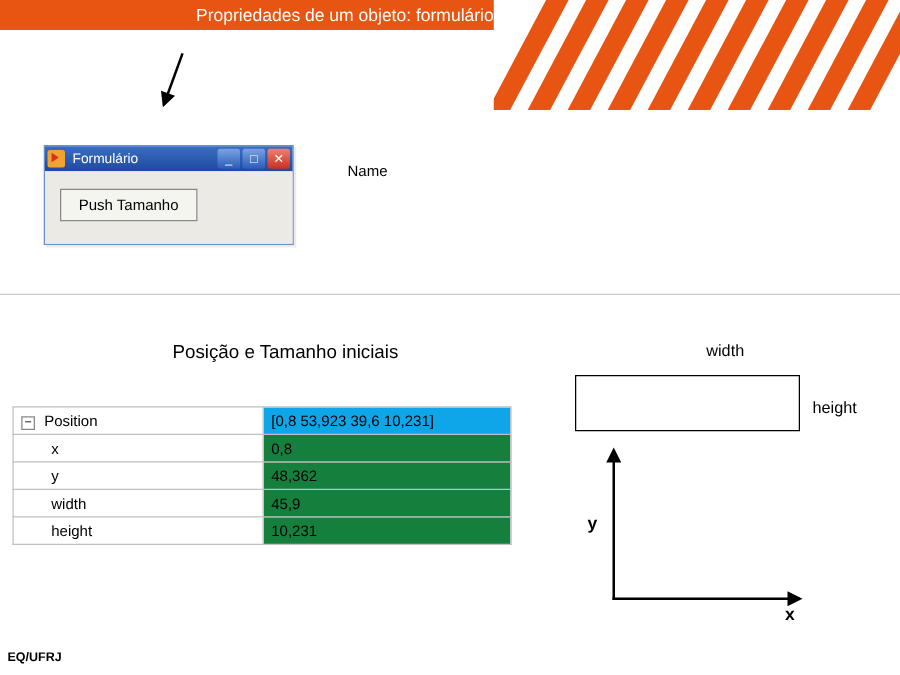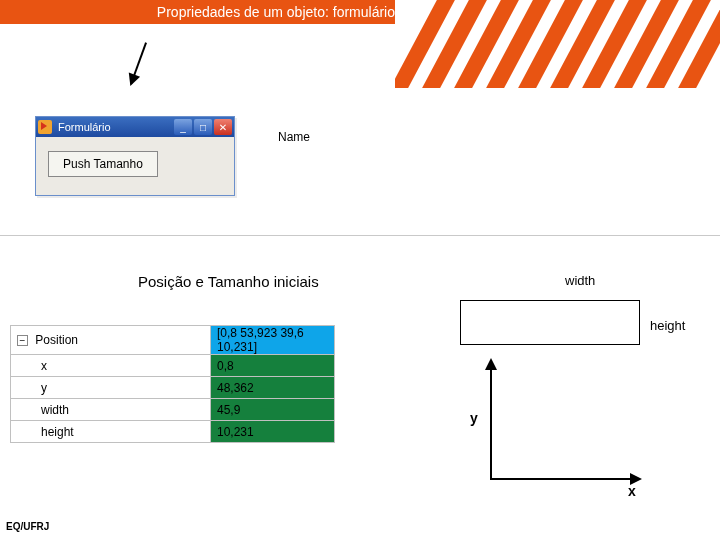--- a/index.html
+++ b/index.html
@@ -146,21 +146,21 @@
     position: absolute;
     left: 90px;
     top: 273px;
     font-size: 15px;
     margin-left: 48px;
   }
   .prop-table {
     position: absolute;
     left: 10px;
     top: 325px;
-    width: 325px;
+    width: 399px;
     font-size: 12px;
     font-family: Arial, sans-serif;
     border-collapse: collapse;
   }
   .prop-table td {
     border: 1px solid #c0c0c0;
     height: 22px;
     padding: 0 6px;
     background: #fff;
   }

